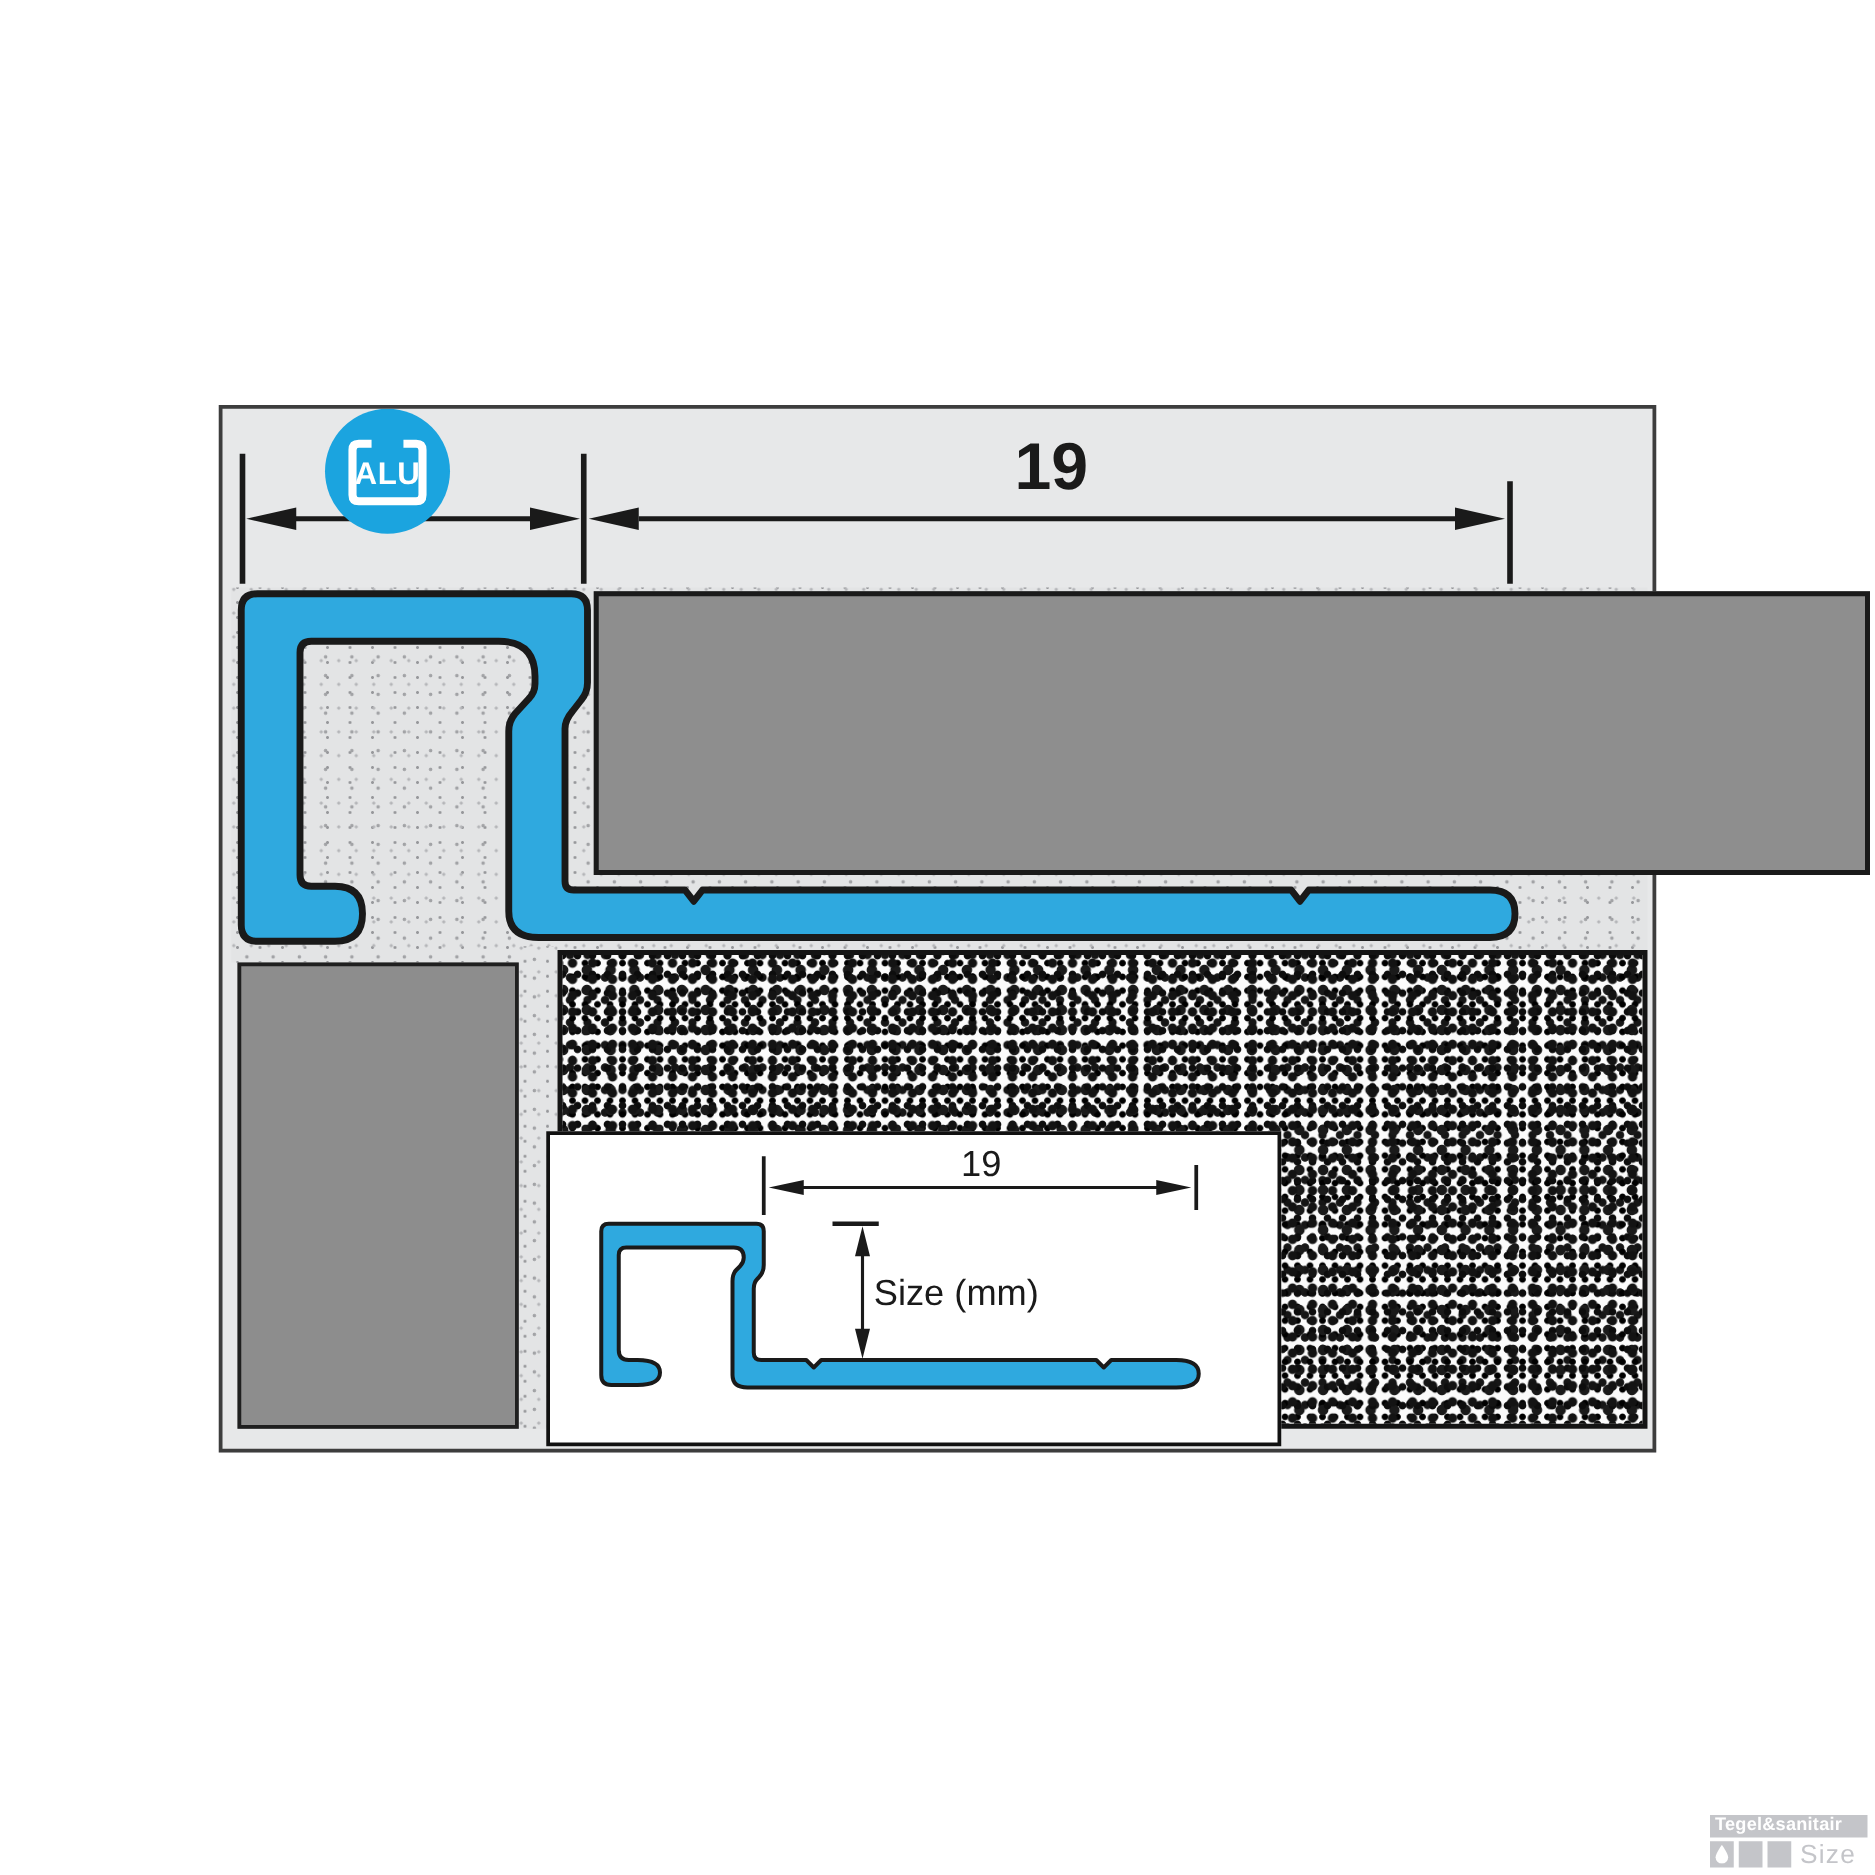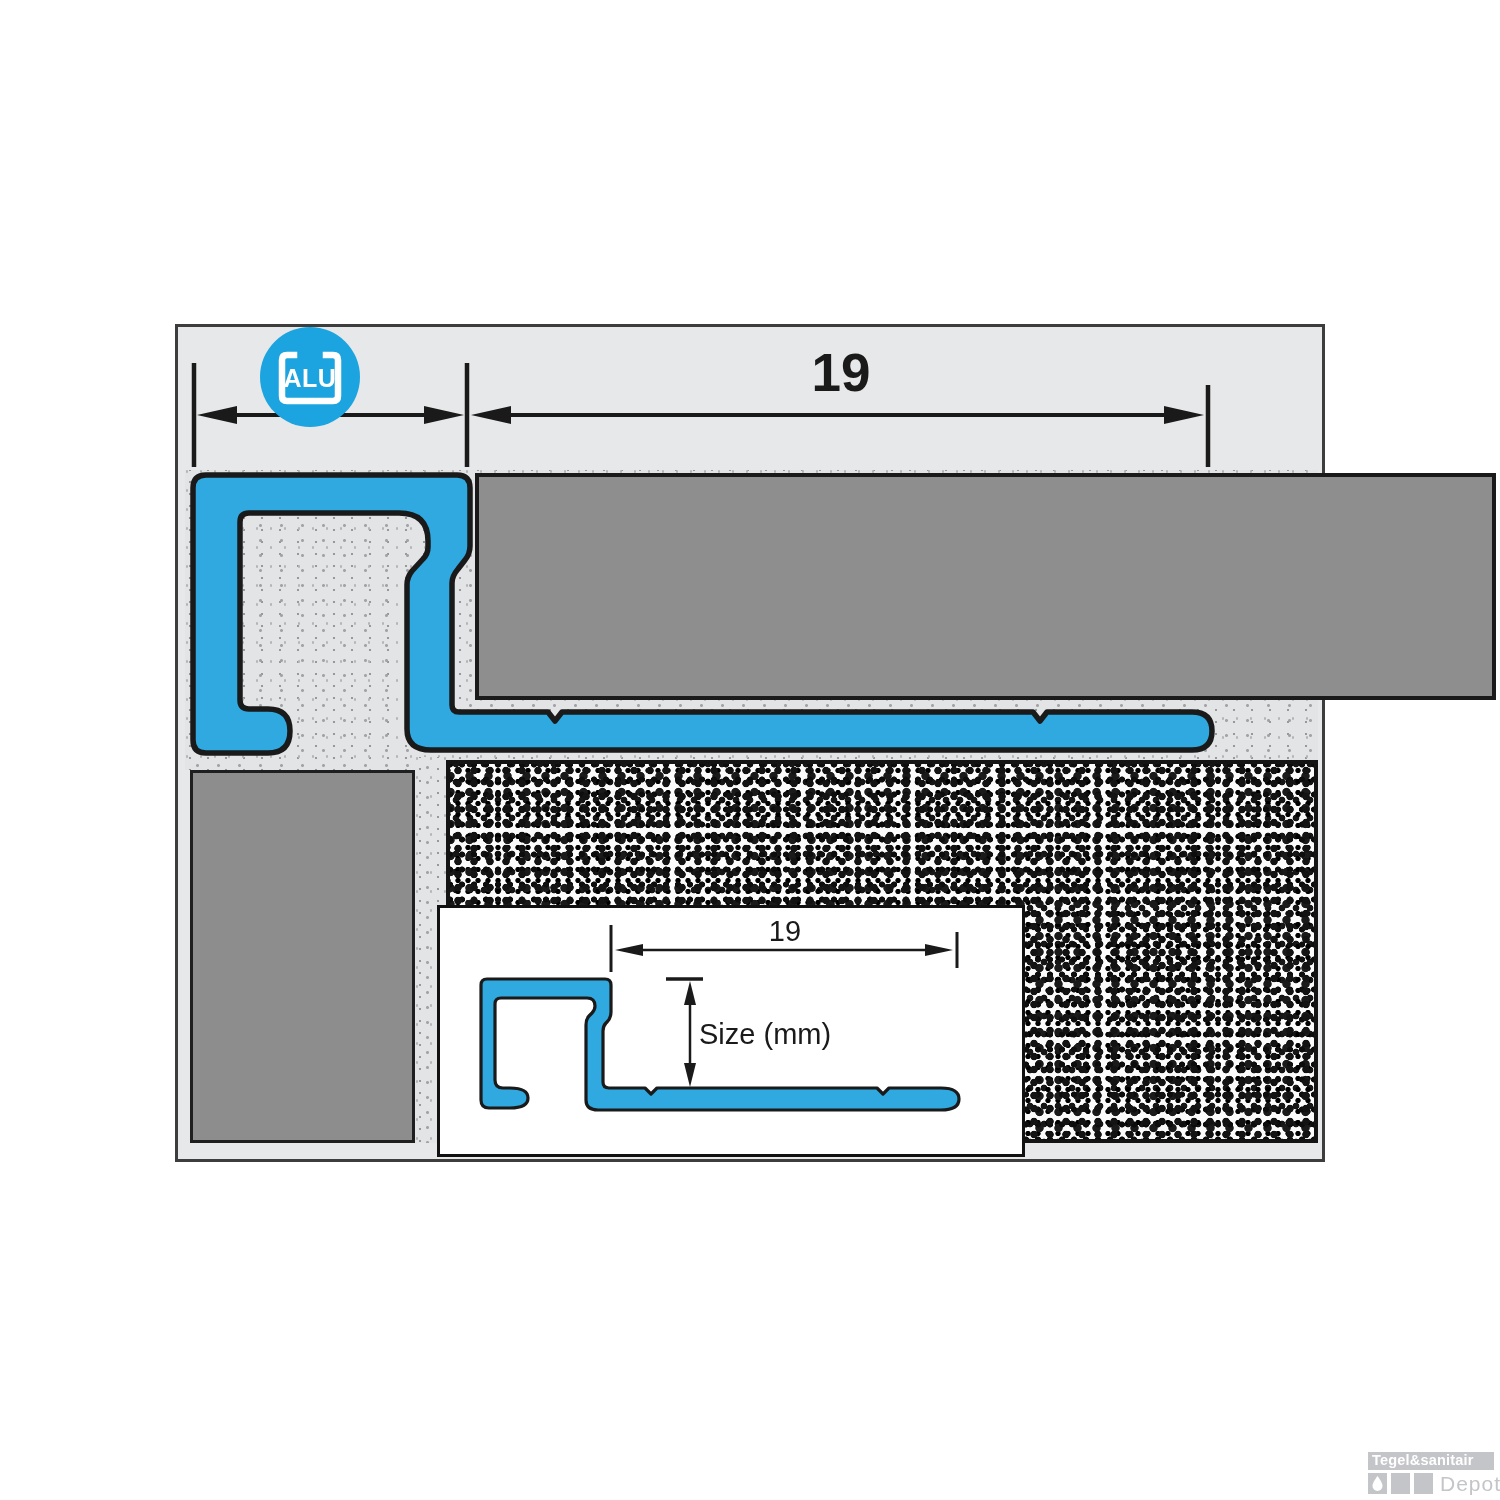--- a/index.html
+++ b/index.html
@@ -134,17 +134,17 @@
   <div class="watermark">
     <div class="wm-bar">Tegel&amp;sanitair</div>
     <div class="wm-row">
       <div class="wm-sq">
         <svg width="11" height="15" viewBox="0 0 10 14">
           <path d="M5,0 C5,0 0.3,6.2 0.3,9.2 A4.7,4.7 0 0 0 9.7,9.2 C9.7,6.2 5,0 5,0 Z" fill="#ffffff"></path>
         </svg>
       </div>
       <div class="wm-sq"></div>
       <div class="wm-sq"></div>
-      <div class="wm-depot">Depot</div>
+      <div class="wm-depot">Size</div>
     </div>
   </div>
 
 </div>
 
 </body></html>

